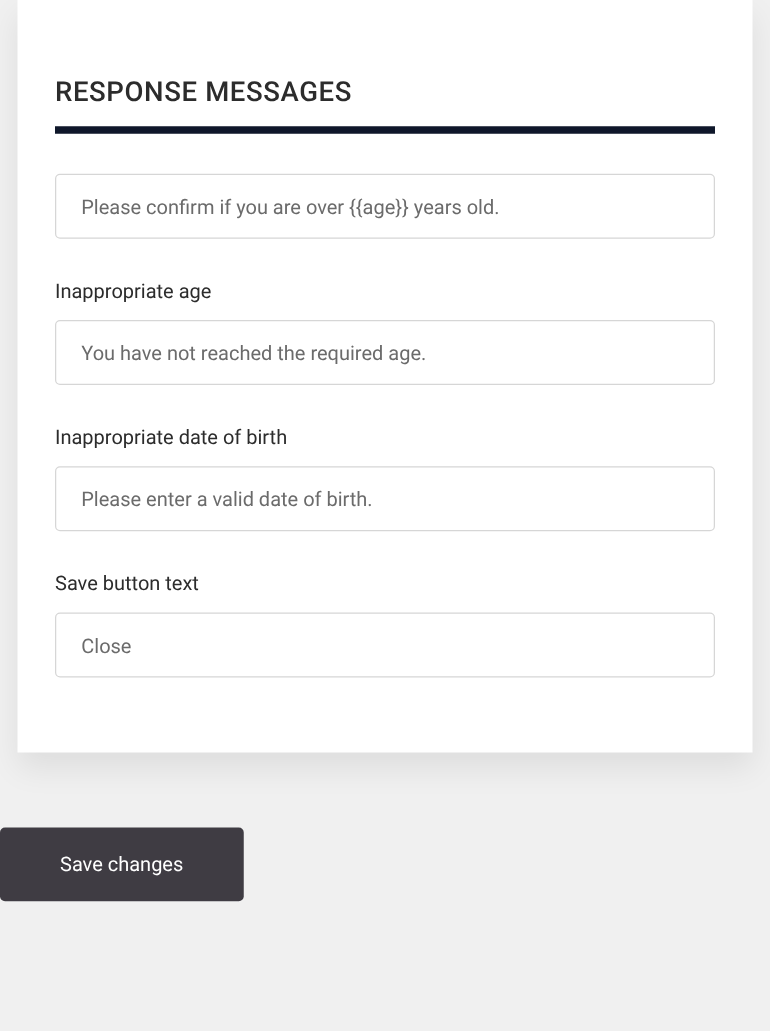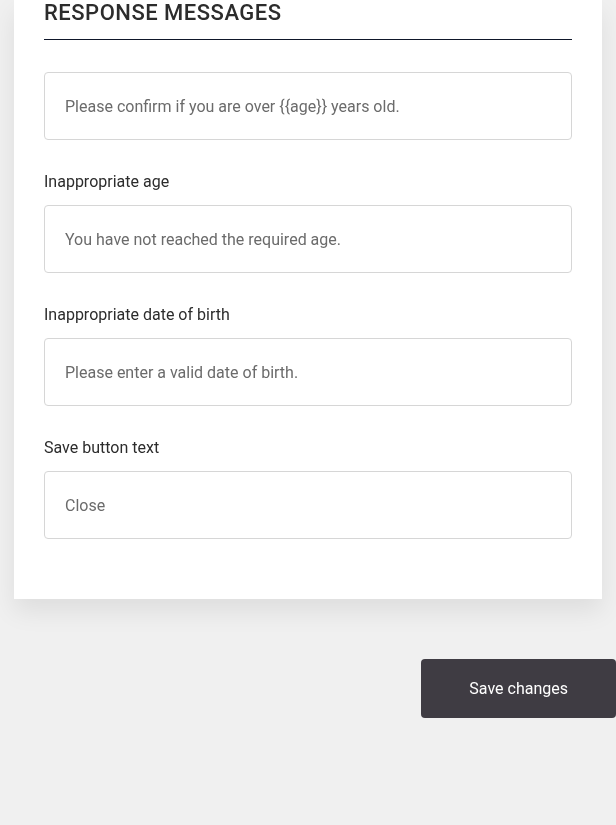--- a/index.html
+++ b/index.html
@@ -18,49 +18,49 @@
       background: #ffffff;
       margin: 0 14px;
       padding: 0 30px 60px 30px;
       box-shadow: 0 12px 24px rgba(0,0,0,0.08);
     }
     .section-title {
       font-size: 22px;
       font-weight: 500;
       letter-spacing: 0.5px;
       color: #2c2c2c;
+      padding-top: 62px;
       padding-bottom: 14px;
-      border-bottom: 1px solid #0f172a;
+      border-bottom: 6px solid #0f172a;
     }
     .field-group {
       margin-top: 32px;
     }
     .field-label {
       display: block;
       font-size: 16px;
       color: #2c2c2c;
       margin-bottom: 14px;
     }
     .field-input {
       width: 100%;
-      height: 68px;
+      height: 52px;
       padding: 0 20px;
       font-size: 16px;
       color: #6b6b6b;
       background: #ffffff;
       border: 1px solid #d6d6d6;
       border-radius: 4px;
       outline: none;
       font-family: inherit;
     }
     .save-btn-wrap {
       display: flex;
-      justify-content: flex-end;
+      justify-content: flex-start;
       margin-top: 60px;
-      padding-left: 18px;
     }
     .save-btn {
       background: #3f3c43;
       color: #ffffff;
       border: none;
       border-radius: 4px;
       font-size: 16px;
       padding: 20px 48px;
       cursor: pointer;
       font-family: inherit;

